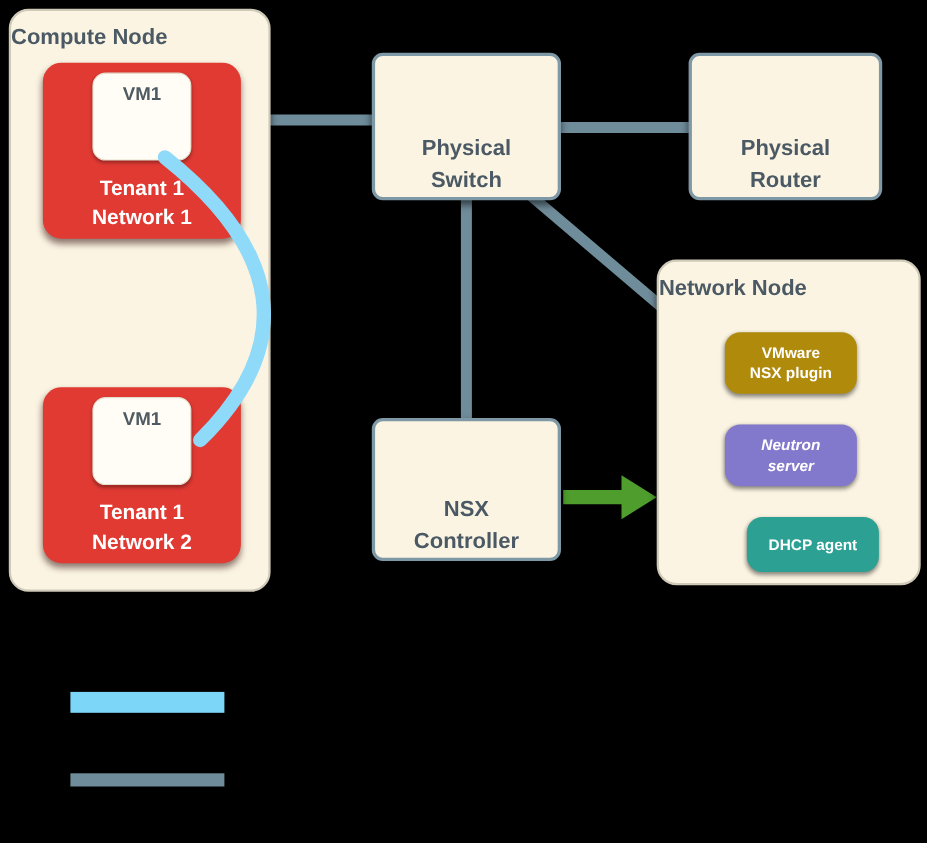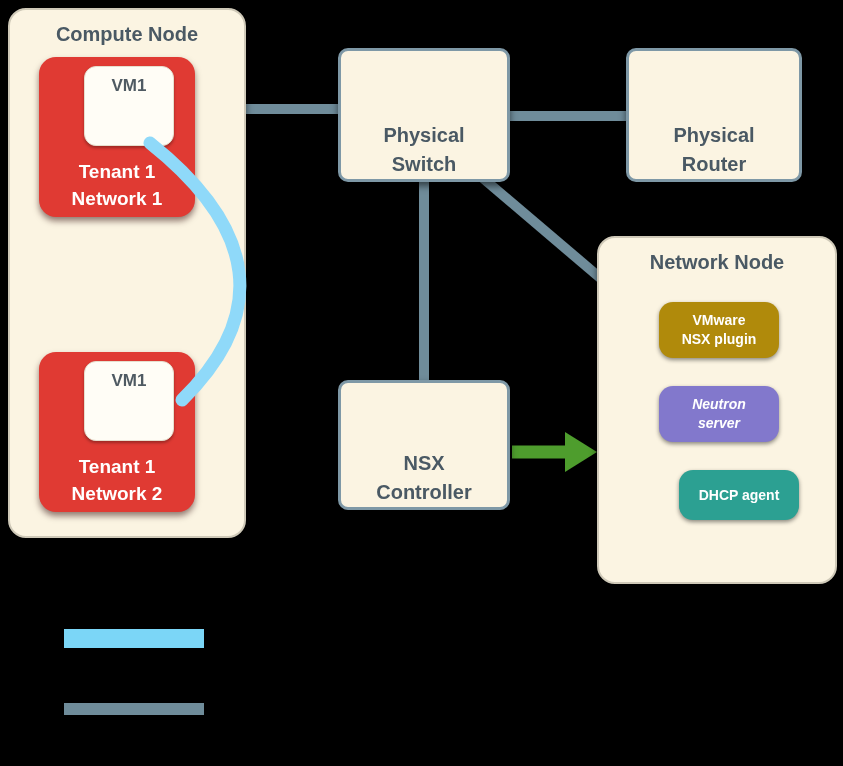--- a/index.html
+++ b/index.html
@@ -34,39 +34,38 @@
     box-shadow: 0 4px 7px rgba(0,0,0,0.55);
     display: flex;
     align-items: flex-end;
     justify-content: center;
   }
 
   .node-title {
     font-size: 20px;
     font-weight: bold;
     color: #4A5964;
-    text-align: center;
   }
   .box-label {
     font-size: 20px;
     font-weight: bold;
     color: #4A5964;
     text-align: center;
     white-space: pre-line;
     line-height: 1.45;
   }
 
   
   .compute-node { left: 8px; top: 8px; width: 238px; height: 530px; }
   .compute-node .node-title { margin-top: 13px; }
 
   .tenant-network {
     position: absolute;
     left: 29px;
-    width: 156px;
+    width: 180px;
     height: 160px;
     background: #E03A33;
     border-radius: 17px;
     box-shadow: 0 4px 6px rgba(40,0,0,0.5);
     padding-left: 32px;
   }
   .tenant-network-1 { top: 47px; }
   .tenant-network-2 { top: 342px; }
 
   .vm-box {
@@ -98,21 +97,21 @@
     line-height: 1.4;
     white-space: pre-line;
   }
 
   
   .physical-switch  { left: 338px; top: 48px;  width: 172px; height: 134px; }
   .physical-router  { left: 626px; top: 48px;  width: 176px; height: 134px; }
   .nsx-controller   { left: 338px; top: 380px; width: 172px; height: 130px; }
 
   
-  .network-node { left: 597px; top: 236px; width: 240px; height: 348px; }
+  .network-node { left: 597px; top: 236px; width: 240px; height: 296px; }
   .network-node .node-title { margin-top: 13px; }
 
   .chip {
     position: absolute;
     left: 60px;
     width: 120px;
     border-radius: 14px;
     display: flex;
     align-items: center;
     justify-content: center;

